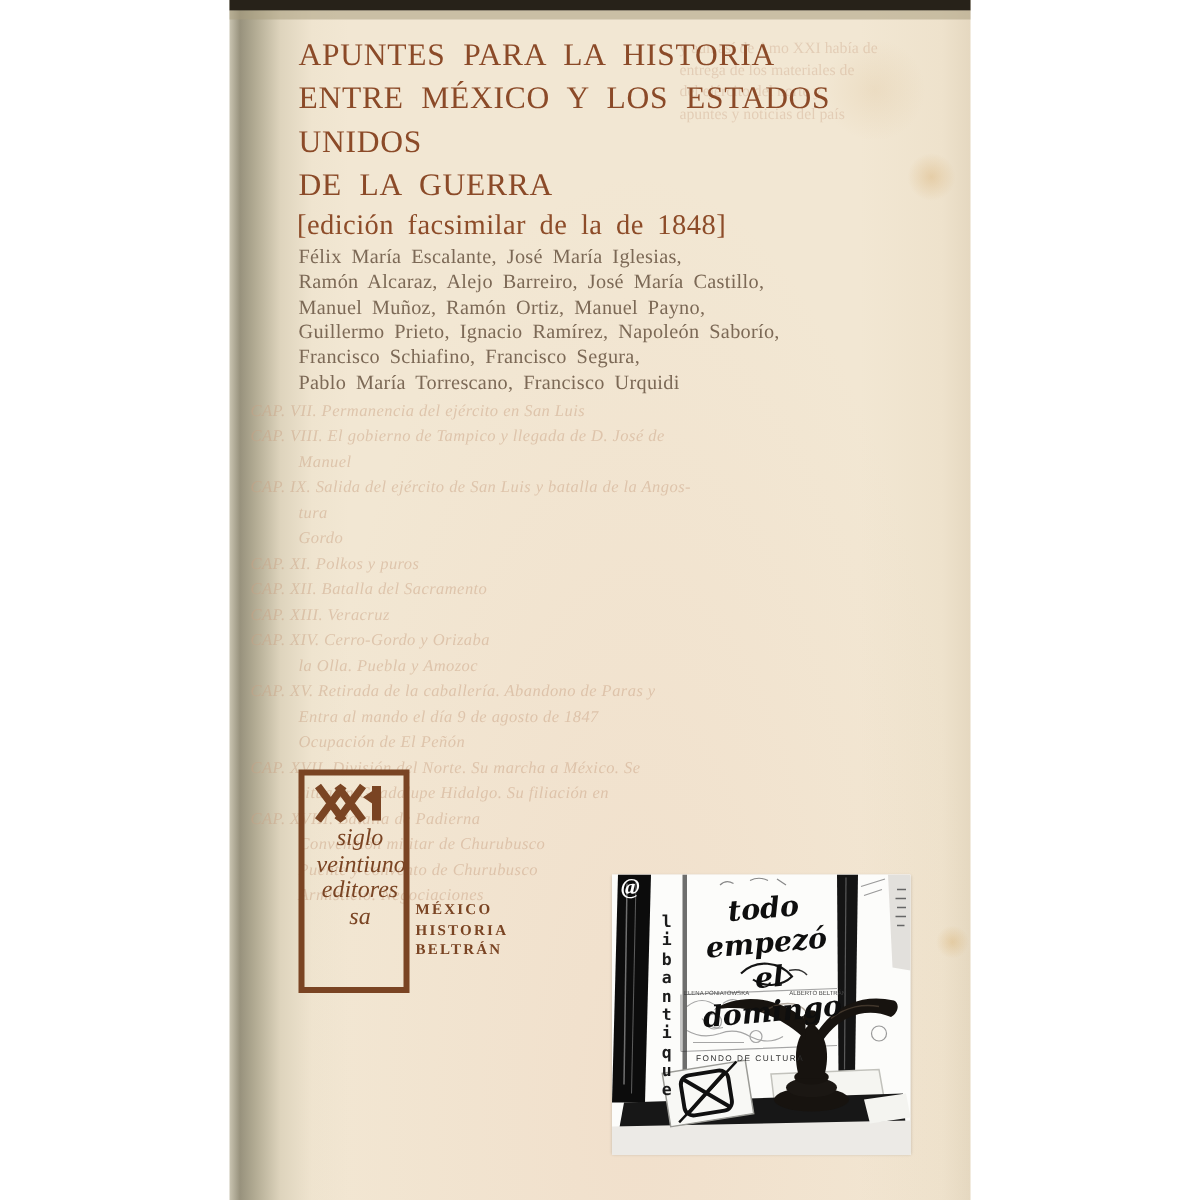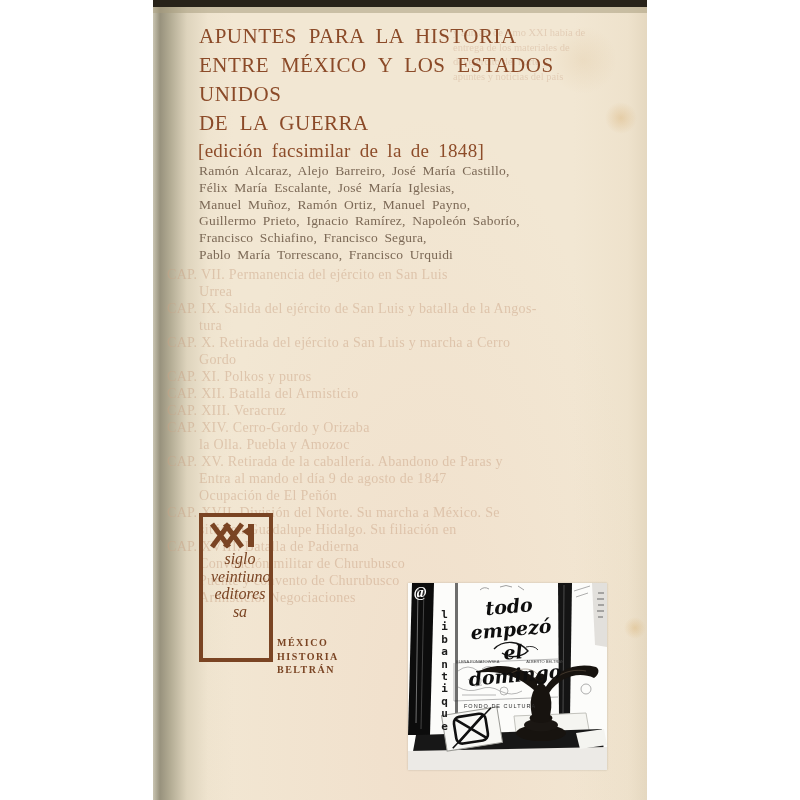--- a/index.html
+++ b/index.html
@@ -23,35 +23,35 @@
   .title { position:absolute; left:46px; top:22px; width:440px;
            font-size:21px; line-height:29px; color:#8b4a28;
            letter-spacing:.5px; word-spacing:6px; }
   .edition { position:absolute; left:45px; top:116px; font-size:19px; color:#8d4c29;
              letter-spacing:.3px; word-spacing:4px;margin-top:24px; }
   .authors { position:absolute; left:46px; top:163px; font-size:13.5px; line-height:16.8px;
              color:#7c6956; word-spacing:3px; letter-spacing:.2px; }
 
   
   .ghost-toc { position:absolute; left:14px; top:266px; width:468px;
-               font-size:14px; line-height:17px; color:#c9a183; opacity:.48;
-               letter-spacing:.3px; filter:blur(.5px); }
+               font-size:11px; line-height:17px; color:#c9a183; opacity:.48;
+               letter-spacing:.3px; filter:blur(.5px);font-style:italic; }
   .ghost-toc .line { white-space:nowrap; overflow:hidden; }
   .ghost-toc .indent { padding-left:32px; }
   .ghost-margin { position:absolute; left:300px; top:26px; width:192px;
                   font-size:10.5px; line-height:14.5px; color:#cba488; opacity:.38;
                   filter:blur(.5px); }
 
   
   .logo-box { position:absolute; left:46px; top:513px; width:74px; height:149px;
               border:4px solid #7a4423; }
   .logo-mark { display:block; margin:5px 0 0 6px; }
   .logo-words { margin:1px 0 0 8px; font-style:italic; font-size:16px; line-height:17.5px;
                 color:#7a4423;text-align:center; }
-  .countries { position:absolute; left:124px; top:636px; font-size:10px; line-height:13.5px;
+  .countries { position:absolute; left:124px; top:600px; font-size:10px; line-height:13.5px;
                font-weight:bold; color:#7a4423; letter-spacing:1.5px; }
 
   
   .inset { position:absolute; left:408px; top:583px; width:199px; height:187px;
            background:#fcfcfa; box-shadow:0 0 2px rgba(0,0,0,.18); }
   .inset-art { position:absolute; left:0; top:0; width:199px; height:187px; }
   .wm-at  { position:absolute; left:6px; top:1px; color:#ffffff; font-size:15px;
             font-weight:bold; font-style:italic; }
   .wm-col { position:absolute; left:30px; top:26px; width:13px; text-align:center;
             font-size:11px; font-weight:bold; color:#1c1c1c; line-height:12.4px;
@@ -77,27 +77,27 @@
     <div class="top-edge2"></div>
 
     <div class="ghost-margin">
         <div class="line">y aun así de Amo XXI había de</div>
         <div class="line">entrega de los materiales de</div>
         <div class="line">del ejército del norte y</div>
         <div class="line">apuntes y noticias del país</div>
       </div>
     <div class="ghost-toc">
         <div class="line">CAP. VII. Permanencia del ejército en San Luis</div>
-        <div class="line indent">Urrea</div>
+        <div class="line">CAP. VIII. El gobierno de Tampico y llegada de D. José de</div>
+        <div class="line indent">Manuel</div>
         <div class="line">CAP. IX. Salida del ejército de San Luis y batalla de la Angos-</div>
         <div class="line indent">tura</div>
-        <div class="line">CAP. X. Retirada del ejército a San Luis y marcha a Cerro</div>
         <div class="line indent">Gordo</div>
         <div class="line">CAP. XI. Polkos y puros</div>
-        <div class="line">CAP. XII. Batalla del Armisticio</div>
+        <div class="line">CAP. XII. Batalla del Sacramento</div>
         <div class="line">CAP. XIII. Veracruz</div>
         <div class="line">CAP. XIV. Cerro-Gordo y Orizaba</div>
         <div class="line indent">la Olla. Puebla y Amozoc</div>
         <div class="line">CAP. XV. Retirada de la caballería. Abandono de Paras y</div>
         <div class="line indent">Entra al mando el día 9 de agosto de 1847</div>
         <div class="line indent">Ocupación de El Peñón</div>
         <div class="line">CAP. XVII. División del Norte. Su marcha a México. Se</div>
         <div class="line indent">sitúa en Guadalupe Hidalgo. Su filiación en</div>
         <div class="line">CAP. XVIII. Batalla de Padierna</div>
         <div class="line indent">Convención militar de Churubusco</div>
@@ -105,22 +105,22 @@
         <div class="line indent">Armisticio. Negociaciones</div>
       </div>
 
     <div class="title">
         <div class="line">APUNTES PARA LA HISTORIA</div>
         <div class="line">ENTRE MÉXICO Y LOS ESTADOS UNIDOS</div>
         <div class="line">DE LA GUERRA</div>
       </div>
     <div class="edition">[edición facsimilar de la de 1848]</div>
     <div class="authors">
+        <div class="line">Félix María Escalante, José María Iglesias,</div>
         <div class="line">Ramón Alcaraz, Alejo Barreiro, José María Castillo,</div>
-        <div class="line">Félix María Escalante, José María Iglesias,</div>
         <div class="line">Manuel Muñoz, Ramón Ortiz, Manuel Payno,</div>
         <div class="line">Guillermo Prieto, Ignacio Ramírez, Napoleón Saborío,</div>
         <div class="line">Francisco Schiafino, Francisco Segura,</div>
         <div class="line">Pablo María Torrescano, Francisco Urquidi</div>
       </div>
 
     <div class="logo-box">
       <svg class="logo-mark" width="46" height="27" viewBox="0 0 46 27">
         <path d="M3,2 L20,25 M20,2 L3,25 M16,2 L33,25 M33,2 L16,25" stroke="#7a4423" stroke-width="5" fill="none"></path>
         <polygon points="44,2 44,17 33,9.5" fill="#7a4423"></polygon>

